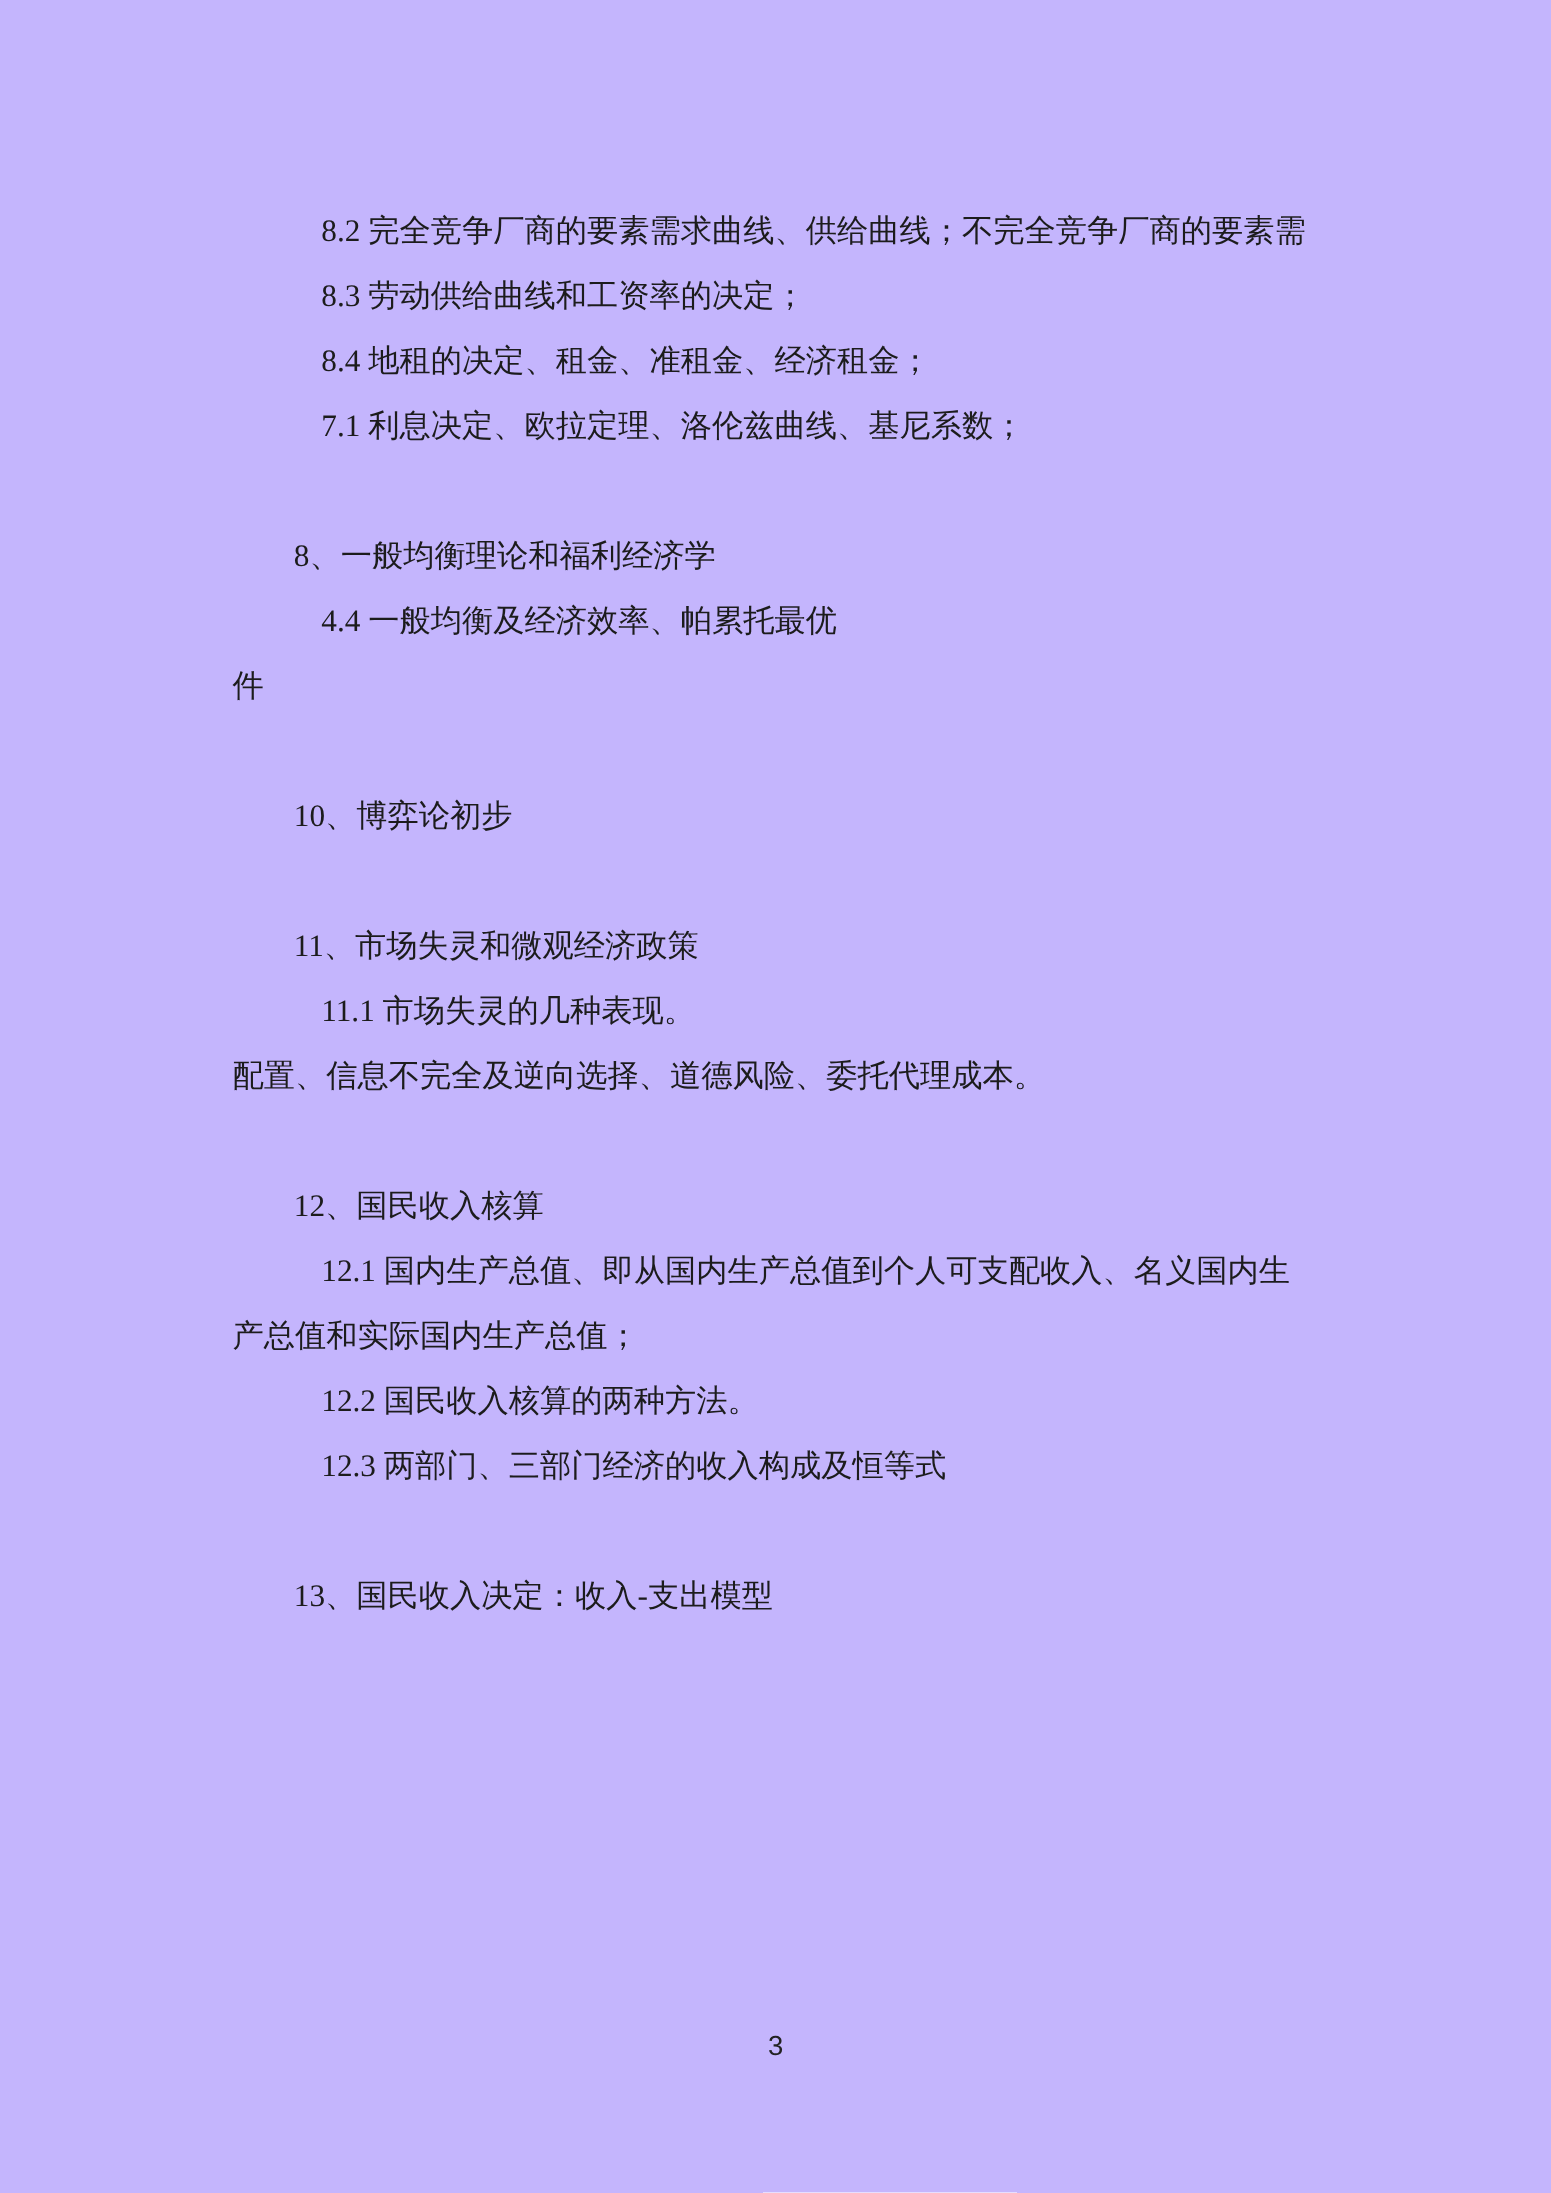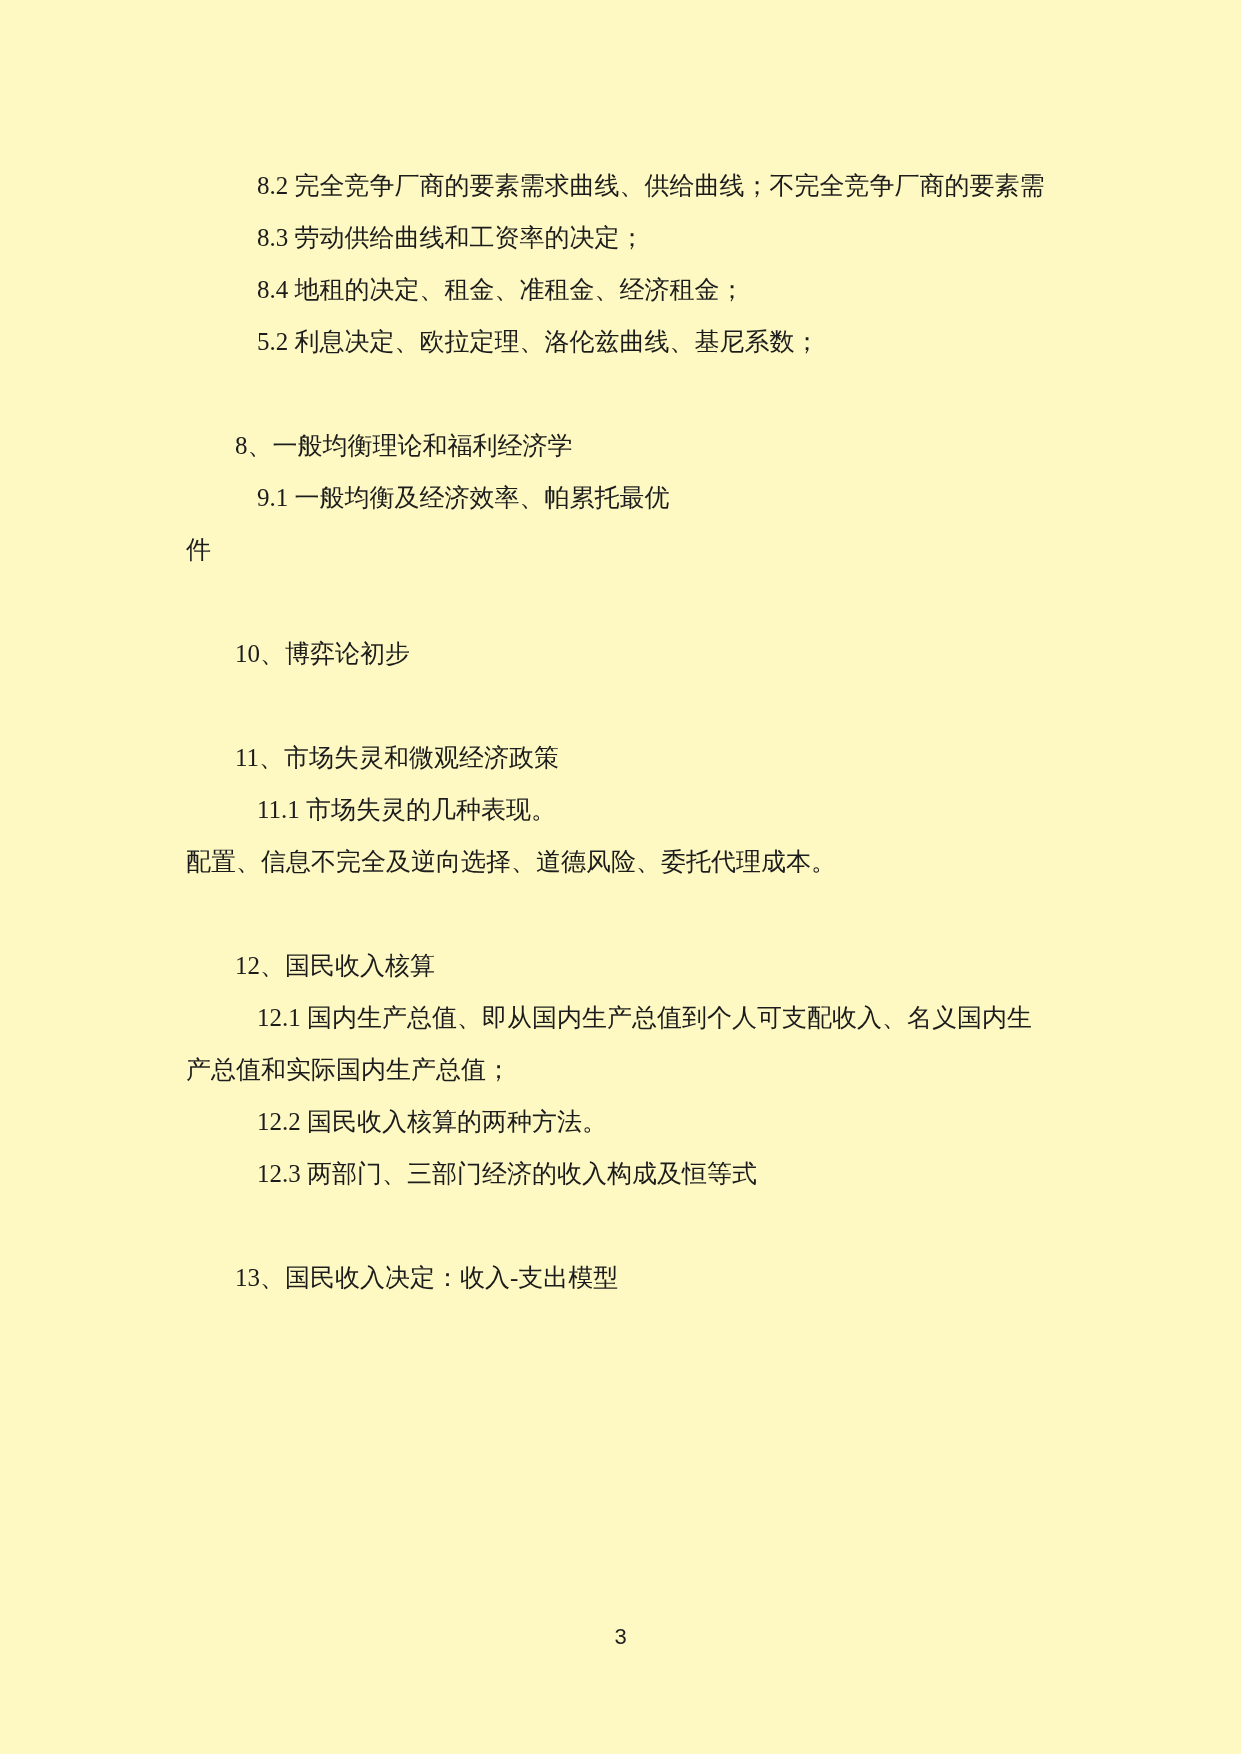--- a/index.html
+++ b/index.html
@@ -4,21 +4,21 @@
 <style>
   html, body {
     margin: 0;
     padding: 0;
     background: #ffffff;
   }
   .page {
     position: relative;
     width: 1241px;
     height: 1754px;
-    background: #fef9c3;
+    background: #c4b5fd;
     overflow: hidden;
     font-family: "Liberation Serif", "DejaVu Serif", serif;
     color: #1c1c1c;
   }
   .content {
     position: absolute;
     left: 186px;
     top: 160px;
     width: 875px;
     font-size: 25px;
@@ -46,24 +46,24 @@
   }
 </style>
 </head>
 <body>
 
 <div class="page">
   <div class="content">
       <div class="line sub">8.2 完全竞争厂商的要素需求曲线、供给曲线；不完全竞争厂商的要素需</div>
       <div class="line sub">8.3 劳动供给曲线和工资率的决定；</div>
       <div class="line sub">8.4 地租的决定、租金、准租金、经济租金；</div>
-      <div class="line sub">5.2 利息决定、欧拉定理、洛伦兹曲线、基尼系数；</div>
+      <div class="line sub">7.1 利息决定、欧拉定理、洛伦兹曲线、基尼系数；</div>
       <div class="line blank"></div>
       <div class="line header">8、一般均衡理论和福利经济学</div>
-      <div class="line sub">9.1 一般均衡及经济效率、帕累托最优</div>
+      <div class="line sub">4.4 一般均衡及经济效率、帕累托最优</div>
       <div class="line cont">件</div>
       <div class="line blank"></div>
       <div class="line header">10、博弈论初步</div>
       <div class="line blank"></div>
       <div class="line header">11、市场失灵和微观经济政策</div>
       <div class="line sub">11.1 市场失灵的几种表现。</div>
       <div class="line cont">配置、信息不完全及逆向选择、道德风险、委托代理成本。</div>
       <div class="line blank"></div>
       <div class="line header">12、国民收入核算</div>
       <div class="line sub">12.1 国内生产总值、即从国内生产总值到个人可支配收入、名义国内生</div>

